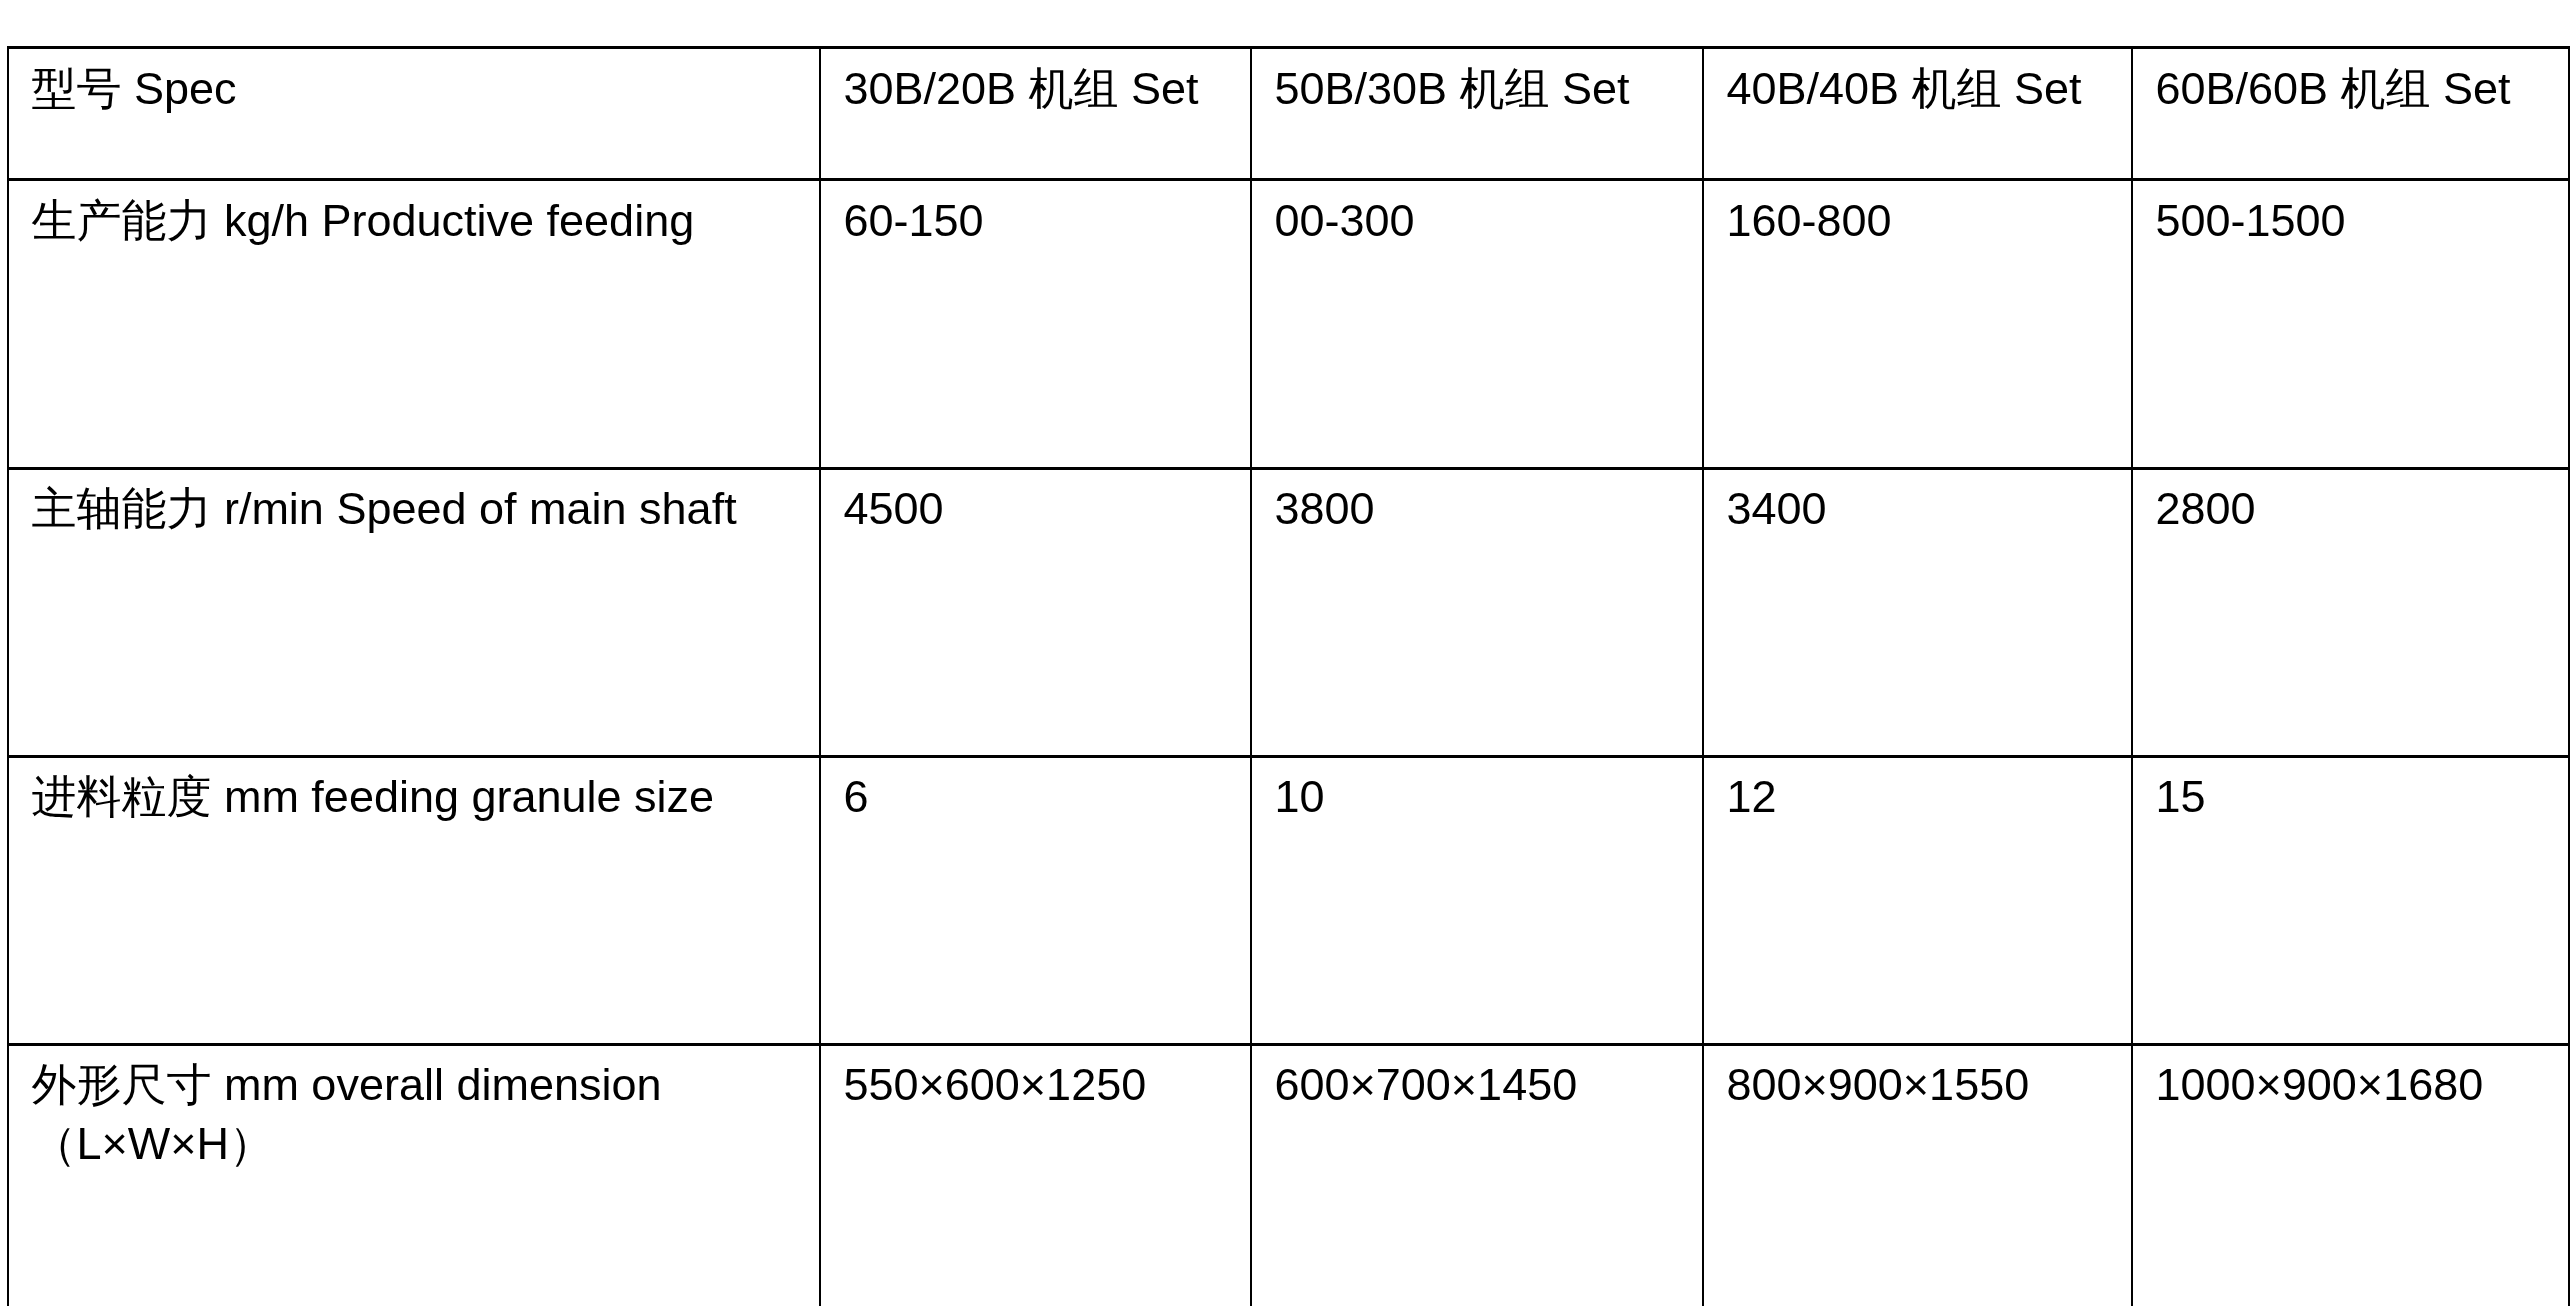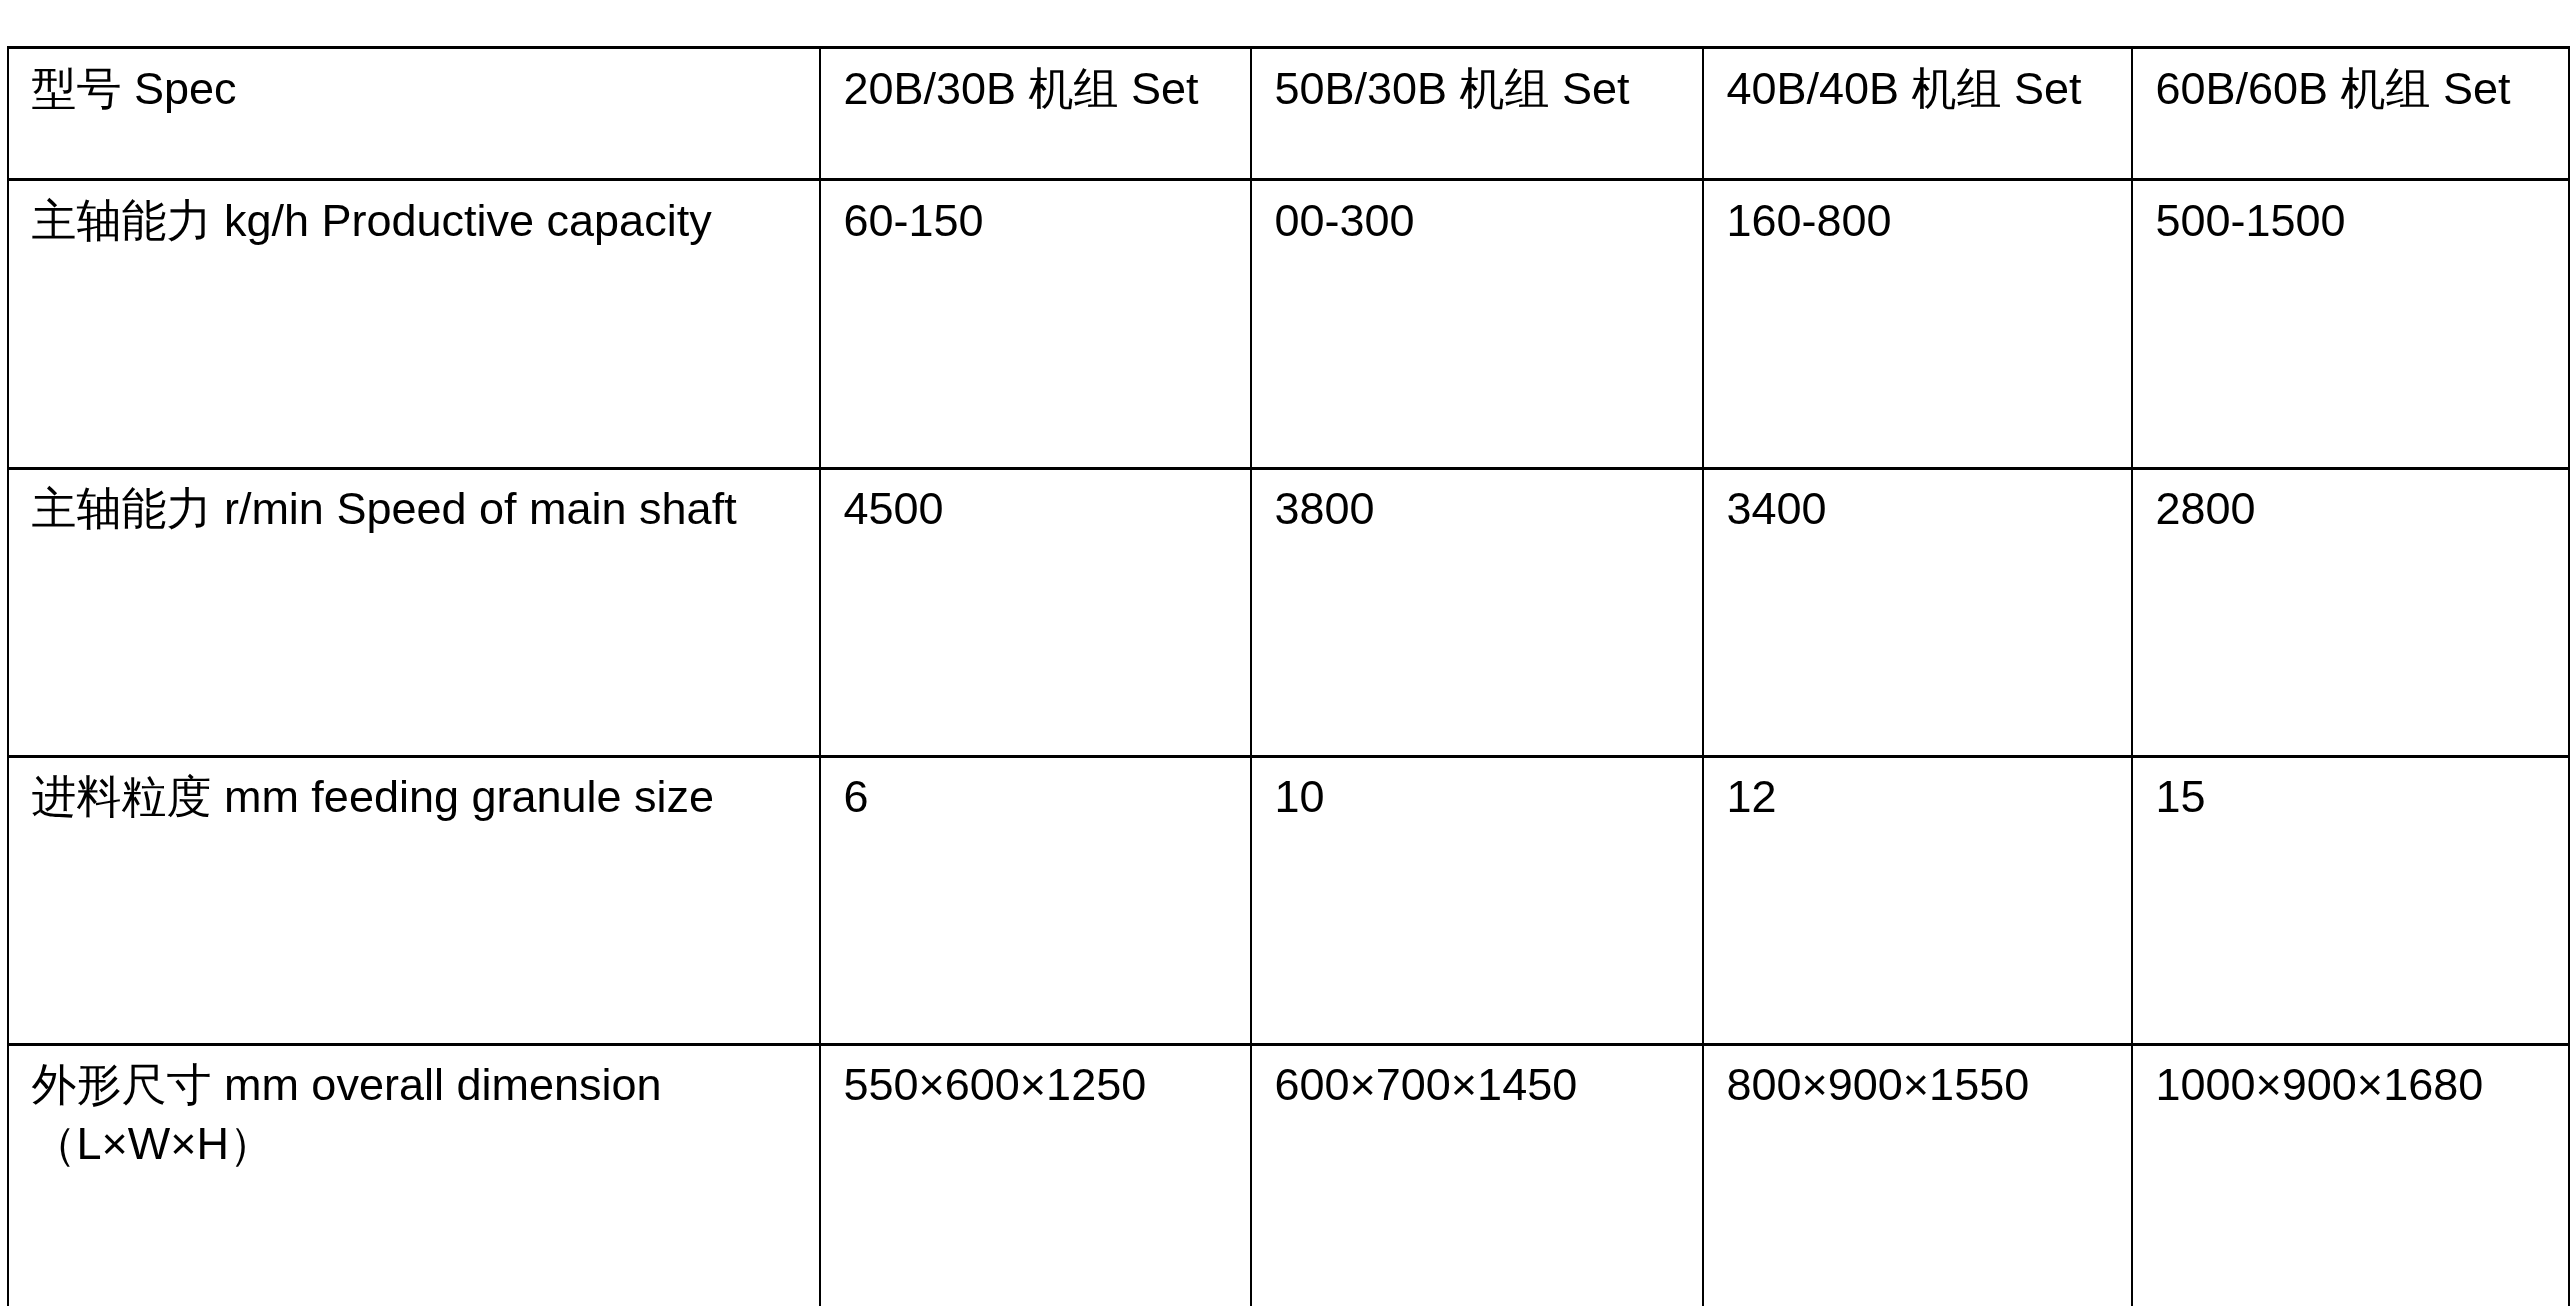--- a/index.html
+++ b/index.html
@@ -60,29 +60,29 @@
     <colgroup>
       <col style="width:812px">
       <col style="width:431px">
       <col style="width:452px">
       <col style="width:429px">
       <col style="width:437px">
     </colgroup>
     <thead>
       <tr>
         <th class="lbl">型号 Spec</th>
-        <th class="hcell">20B/30B 机组  Set</th>
+        <th class="hcell">30B/20B 机组  Set</th>
         <th class="hcell">50B/30B 机组  Set</th>
         <th class="hcell">40B/40B 机组  Set</th>
         <th class="hcell">60B/60B 机组  Set</th>
       </tr>
     </thead>
     <tbody>
       <tr>
-        <td class="lbl">主轴能力 kg/h Productive capacity</td>
+        <td class="lbl">生产能力 kg/h Productive feeding</td>
         <td class="val">60-150</td>
         <td class="val">00-300</td>
         <td class="val">160-800</td>
         <td class="val">500-1500</td>
       </tr>
       <tr>
         <td class="lbl">主轴能力 r/min Speed of main shaft</td>
         <td class="val">4500</td>
         <td class="val">3800</td>
         <td class="val">3400</td>

